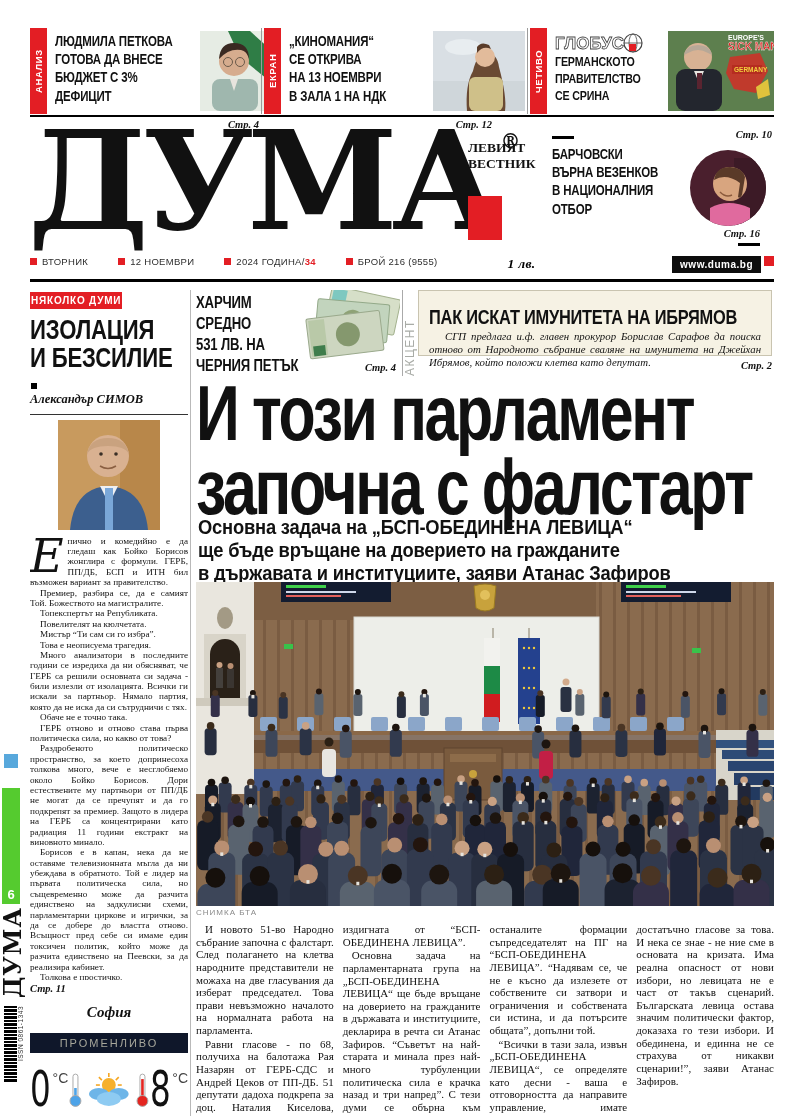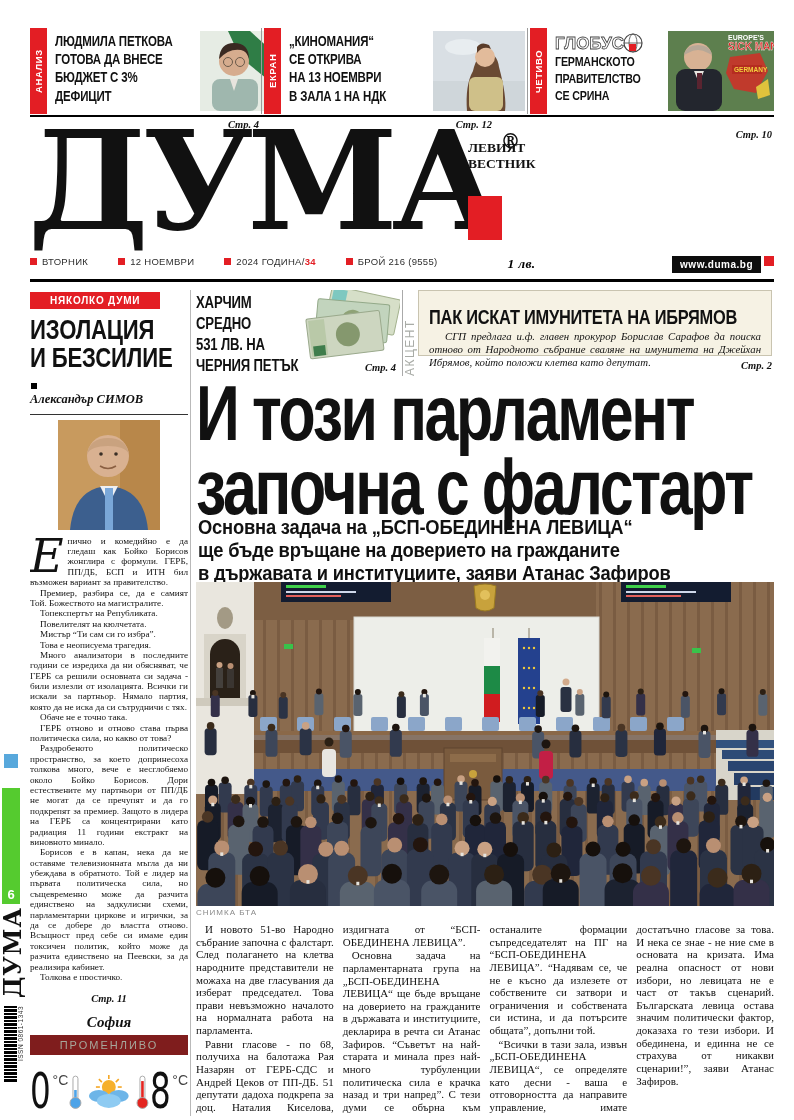--- a/index.html
+++ b/index.html
@@ -55,35 +55,35 @@
   .dl-red{color:var(--red);font-weight:bold;}
   .price{font-family:"Liberation Serif",serif;font-style:italic;font-weight:bold;font-size:13.5px;color:#000;margin-left:40px;}
   .webbox{margin-left:auto;background:#0d0d0d;color:#fff;font-weight:bold;font-size:10px;padding:3px 8px;letter-spacing:.5px;}
   .webred{width:10px;height:10px;background:var(--red);margin-left:3px;}
   .mainrule{position:absolute;left:30px;top:279px;right:20px;height:3px;background:#000;}
 
   .vsep{position:absolute;left:190px;top:290px;bottom:4px;width:1px;background:#b9b9b9;}
 
   
   .opinion{position:absolute;left:30px;top:290px;width:158px;height:826px;}
-  .op-tag{display:inline-block;background:var(--red);color:#fff;font-weight:bold;font-size:10px;letter-spacing:.8px;padding:3px 20px;}
+  .op-tag{display:inline-block;background:var(--red);color:#fff;font-weight:bold;font-size:10px;letter-spacing:.8px;padding:3px 1px;}
   .op-title{font-size:27px;line-height:1.03;margin-top:8px;}
   .op-bullet{width:6px;height:6px;background:#000;margin:10px 0 3px 1px;}
   .op-author{font-family:"Liberation Serif",serif;font-style:italic;font-size:12.5px;font-weight:600;}
   .op-hr{border:0;border-top:1.5px solid #333;margin:7px 0 5px;}
   .op-photo{display:block;margin:2px auto 6px;}
   .op-body{height:444px;overflow:hidden;font-family:"Liberation Serif",serif;font-size:9.2px;line-height:1.13;text-align:justify;}
   .op-body p{text-indent:10px;}
   .dropcap{float:left;font-family:"DejaVu Serif",serif;font-style:italic;font-size:46px;line-height:.8;margin:2px 4px 0 0;}
-  .op-page{display:block;text-align:center;margin-top:13px;}
+  .op-page{display:block;text-align:left;margin-top:3px;}
 
   
   .weather{margin-top:10px;}
   .w-city{text-align:center;font-family:"Liberation Serif",serif;font-style:italic;font-weight:bold;font-size:15px;}
-  .w-bar{margin-top:4px;background:#7f1d1d;color:#a7a79b;text-align:center;font-size:11px;letter-spacing:2px;padding:4px 0;}
+  .w-bar{margin-top:12px;background:#0f172a;color:#a7a79b;text-align:center;font-size:11px;letter-spacing:2px;padding:4px 0;}
   .w-row{display:flex;align-items:center;justify-content:space-between;margin-top:6px;height:62px;}
   .temp{display:flex;align-items:flex-start;}
   .temp-num{font-family:"DejaVu Sans",sans-serif;font-size:48px;font-weight:400;line-height:.95;display:inline-block;transform:scale(.68,1.05);transform-origin:left bottom;}
   .temp-unit{font-size:14px;color:#444;margin-top:3px;margin-left:-8px;}
 
   
   .rightcol{position:absolute;left:196px;top:290px;width:578px;height:828px;}
   .spend-text{position:absolute;left:0;top:2px;font-size:16px;line-height:1.32;}
   .money{position:absolute;left:104px;top:0;}
   .spend-ref{position:absolute;left:140px;top:72px;width:60px;text-align:right;}
@@ -191,20 +191,37 @@
   <div class="topline"></div>
   <span class="pageref tref tref1">Стр. 4</span>
   <span class="pageref tref tref2">Стр. 12</span>
   <span class="pageref tref tref3">Стр. 10</span>
 
   <h1 class="masthead-title"><span>ДУМА</span><span class="reg">®</span></h1>
   <div class="tagline">ЛЕВИЯТ
 ВЕСТНИК</div>
   <div class="redsq-big"></div>
 
+  <div class="sport">
+    <div class="dash"></div>
+    <span class="cond sport-text">БАРЧОВСКИ
+ВЪРНА ВЕЗЕНКОВ
+В НАЦИОНАЛНИЯ
+ОТБОР</span>
+    <svg class="sport-photo" width="76" height="76" viewBox="0 0 76 76">
+      <rect width="76" height="76" fill="#4a1f2d"></rect>
+      <rect x="44" y="8" width="32" height="68" fill="#3c1a26"></rect>
+      <circle cx="40" cy="34" r="17" fill="#d8a57f"></circle>
+      <path d="M24,30 q2,-13 16,-13 q12,0 15,10 l-3,18 q-2,4 -4,2 l2,-14 q-14,-10 -26,-3z" fill="#5a3a28"></path>
+      <path d="M30,42 q6,6 12,3" stroke="#8a5a3c" stroke-width="1.5" fill="none"></path>
+      <path d="M20,58 q18,-10 40,0 l0,18 -40,0z" fill="#e06a9e"></path>
+    </svg>
+    <span class="pageref sport-ref">Стр. 16</span>
+    <div class="dash2"></div>
+  </div>
 
   <div class="dateline">
     <span class="dl-item">
         <span class="bullet"></span>
         <span>ВТОРНИК</span>
       </span>
     <span class="dl-item">
         <span class="bullet"></span>
         <span>12 НОЕМВРИ</span>
       </span>

